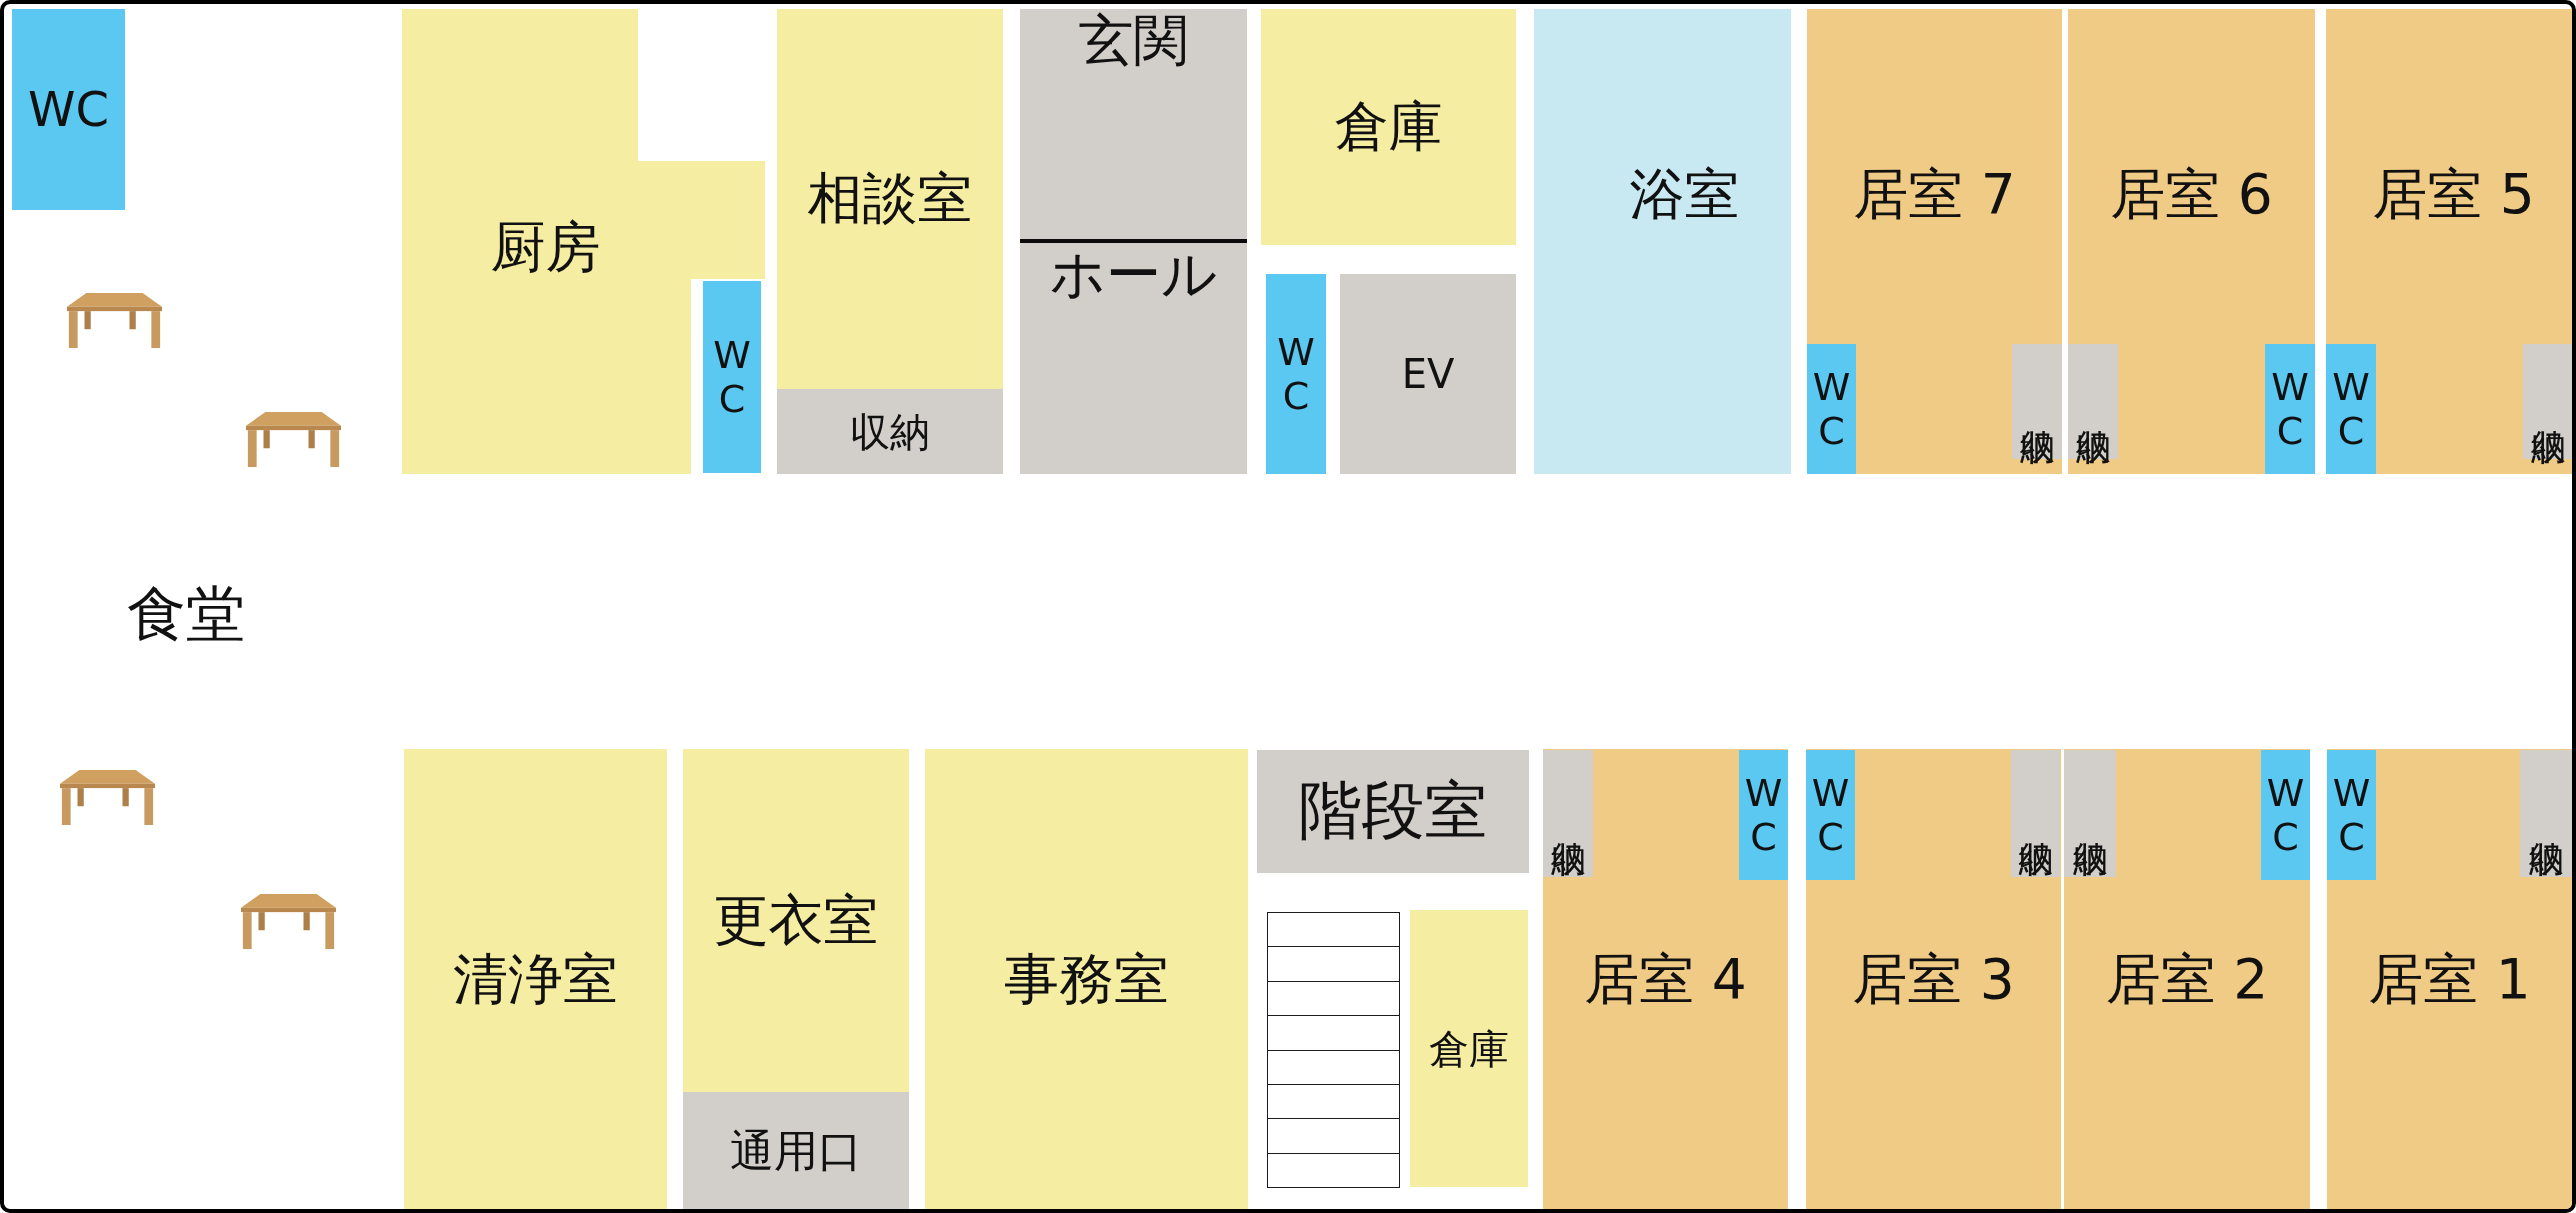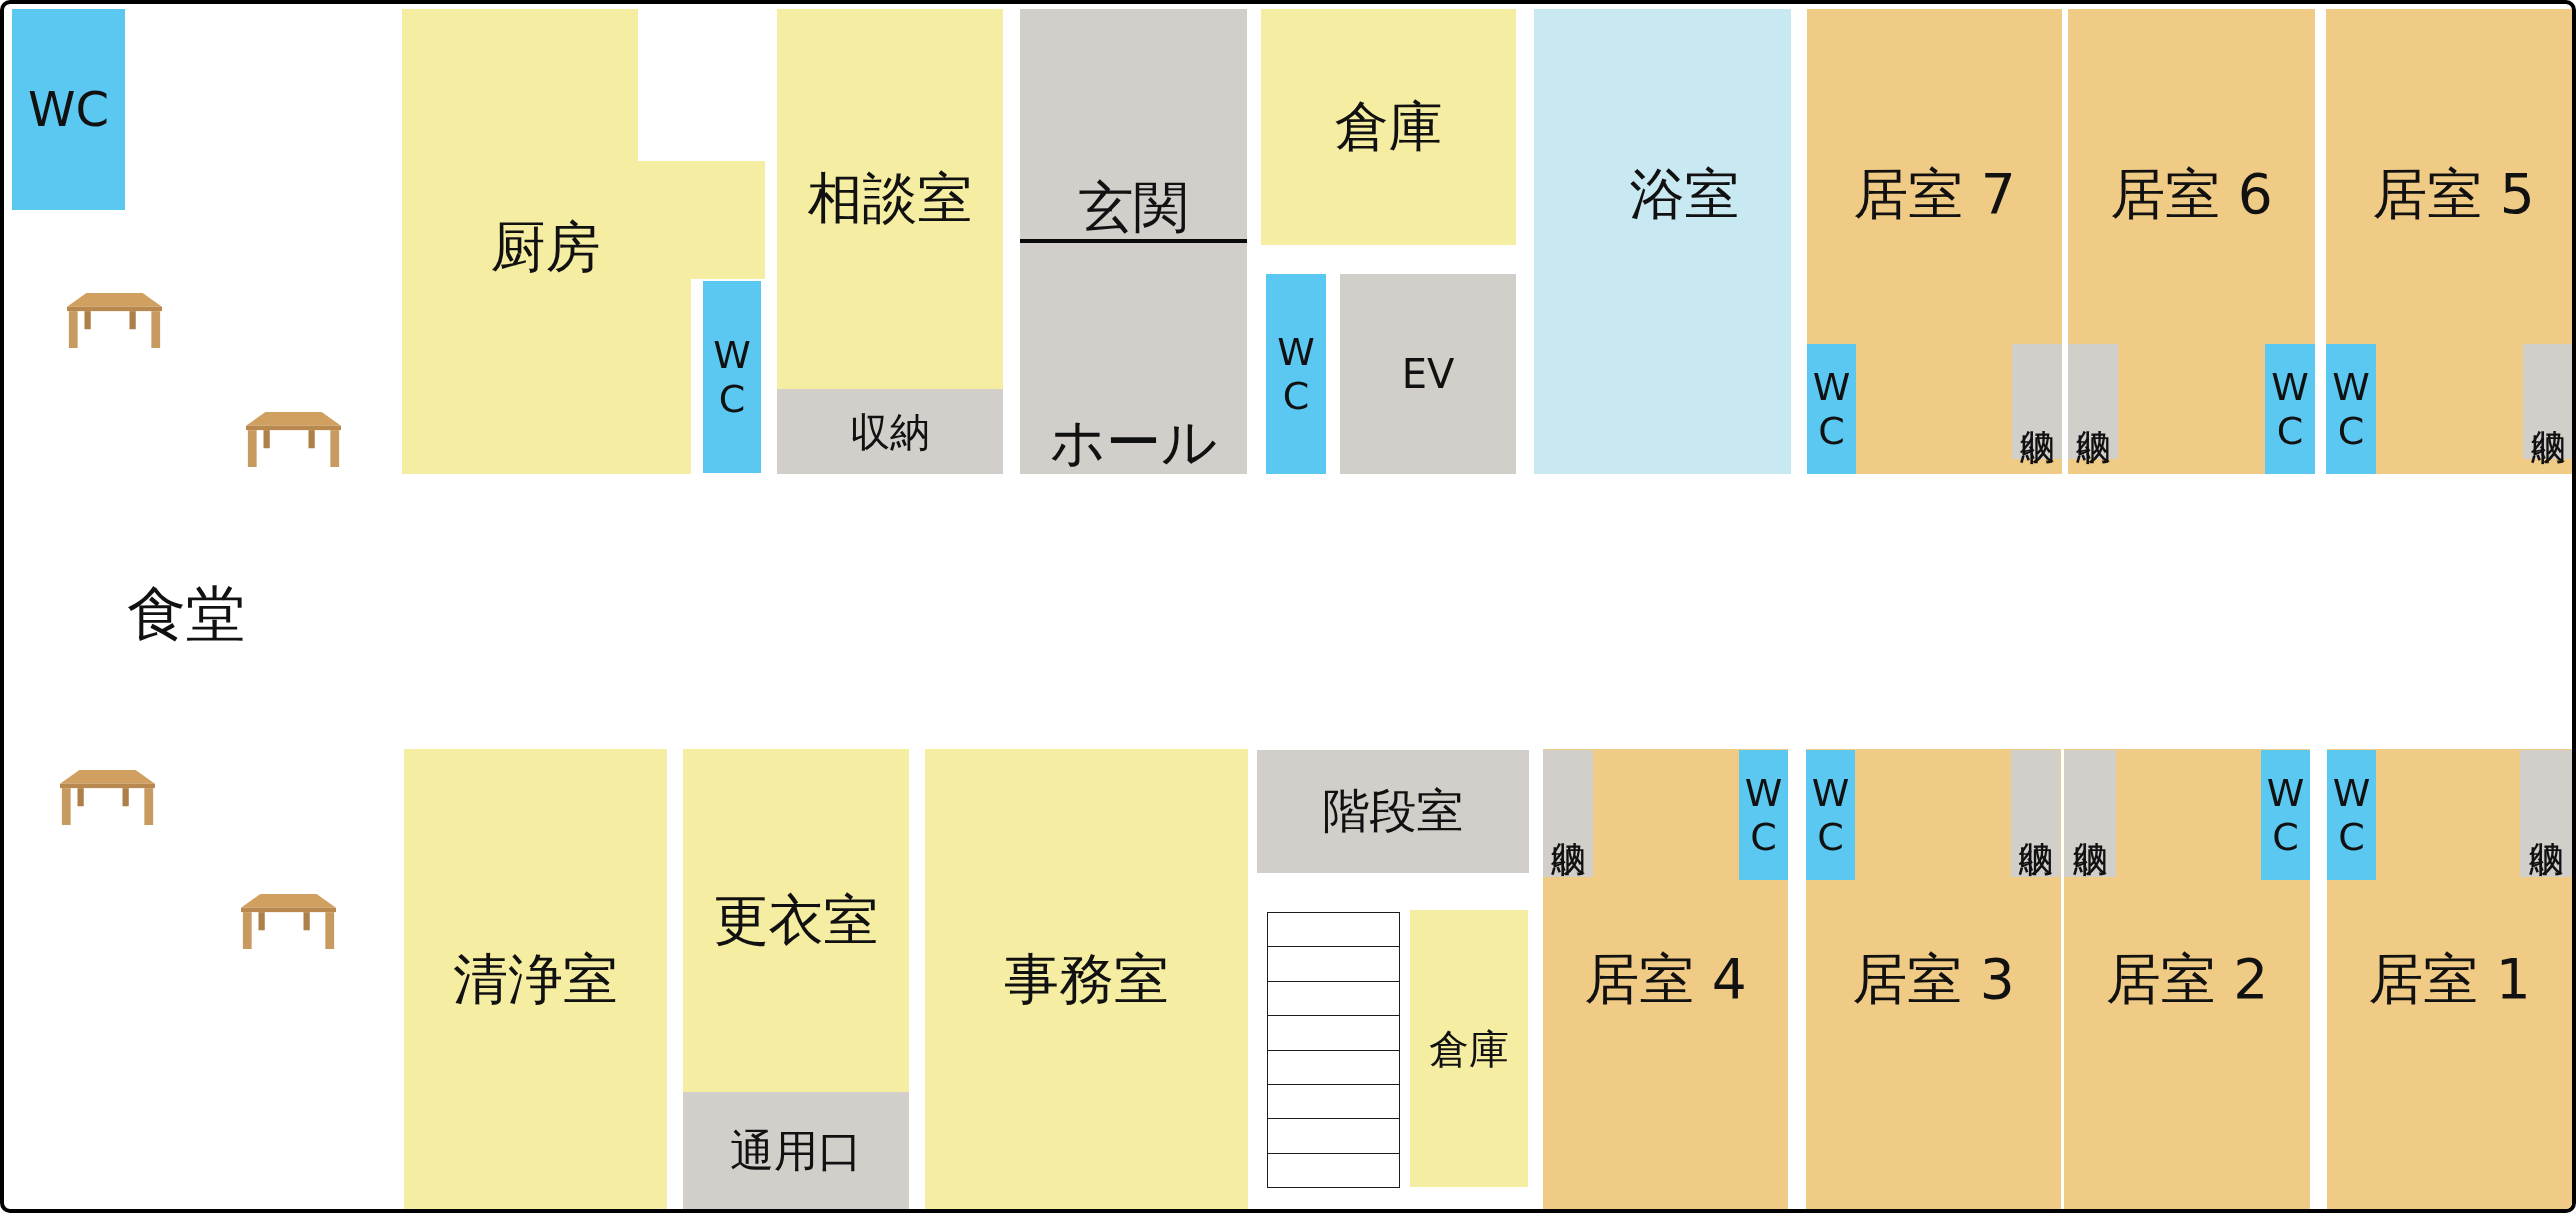--- a/index.html
+++ b/index.html
@@ -22,21 +22,21 @@
   .yellow{background:#F5EDA2;}
   .orange{background:#F0CB85;}
   .blue{background:#5AC8F0;}
   .bathblue{background:#C8E8F2;}
   .gray{background:#D2CFCB;}
   .lbl{display:block;line-height:1.15;}
   .fs-dining{font-size:59px;}
   .fs-l{font-size:55px;}
   .fs-wtop{font-size:54px;}
   .fs-ml{font-size:44px;}
-  .fs-stair{font-size:47px;}
+  .fs-stair{font-size:63px;}
   .fs-wc{font-size:48px;}
   .fs-staff{font-size:44px;}
   .fs-s{font-size:40px;}
   .vtext{
     writing-mode:vertical-rl;
     text-orientation:upright;
     font-size:35px;
     line-height:1.0;
     letter-spacing:0px;
   }
@@ -44,21 +44,21 @@
     writing-mode:vertical-rl;
     text-orientation:upright;
     font-size:38px;
     line-height:1.0;
   }
   .label-high{padding-bottom:94px;}
   .kitchen-shape{
     clip-path:polygon(0px 0px,236px 0px,236px 152px,363px 152px,363px 270px,289px 270px,289px 465px,0px 465px);
   }
   .kitchen-label{position:absolute;left:56px;top:207px;width:175px;text-align:center;}
-  .eh-half{width:100%;display:flex;align-items:flex-end;justify-content:center;}
+  .eh-half{width:100%;display:flex;align-items:flex-start;justify-content:center;}
   .divider{width:100%;height:3.8px;background:#0a0a0a;}
   .stairs{
     position:absolute;
     background:#ffffff;
     border:1.9px solid #1c1c1c;
     display:flex;flex-direction:column;
     box-sizing:border-box;
   }
   .step{flex:1;border-bottom:1.9px solid #1c1c1c;}
   .step:last-child{border-bottom:none;}

